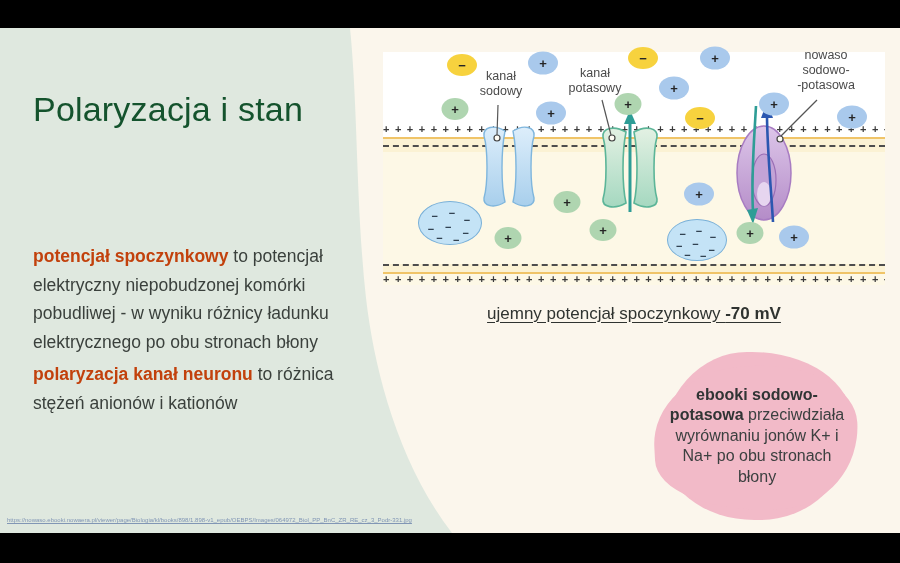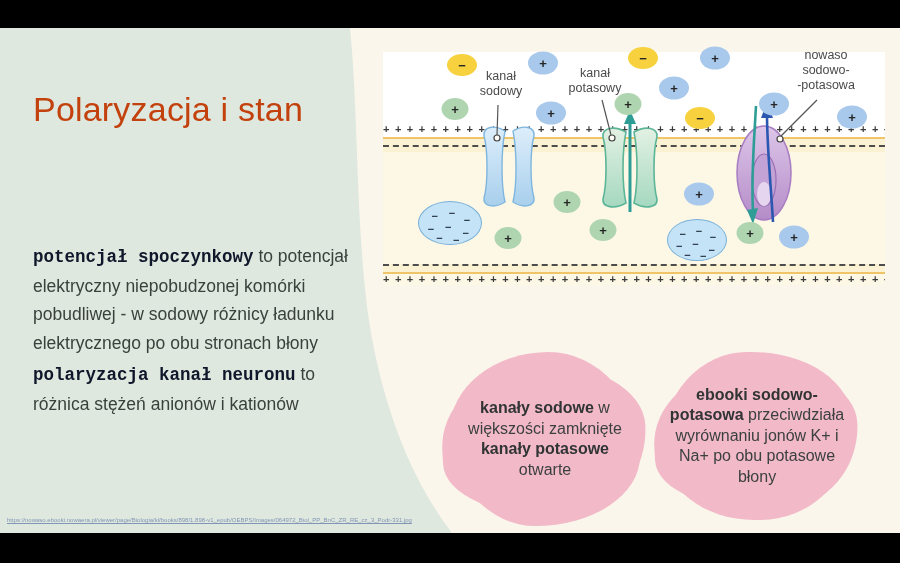--- a/index.html
+++ b/index.html
@@ -10,24 +10,24 @@
   .slide{position:absolute;left:0;top:28px;width:900px;height:505px;background:#fbf6ec;overflow:hidden;}
   .bar{position:absolute;left:0;width:900px;background:#000;}
   .bar.top{top:0;height:28px;}
   .bar.bottom{top:533px;height:30px;}
 
   
   .mint-svg{position:absolute;left:0;top:0;width:460px;height:505px;}
 
   .title{
     position:absolute;left:33px;top:58px;width:330px;
-    font-size:34px;line-height:46px;color:#c2410c;font-weight:400;letter-spacing:.2px;
+    font-size:34px;line-height:46px;color:#14532d;font-weight:400;letter-spacing:.2px;
   }
   .para{position:absolute;left:33px;width:318px;font-size:17.5px;line-height:28.5px;color:#3a403c;}
-  .para .b{font-weight:bold;color:#0f172a;font-family:Liberation Mono, monospace;}
+  .para .b{font-weight:bold;color:#c2410c;}
   .para1{top:214px;}
   .para2{top:332px;}
 
   
   .diagram{position:absolute;left:383px;top:24px;width:502px;height:233px;}
   .extracell{position:absolute;left:0;top:0;width:502px;height:85px;background:#ffffff;}
   .band-top{position:absolute;left:0;top:85px;width:502px;height:15px;background:#fbf2d4;border-top:2px solid #f0c468;box-sizing:border-box;}
   .intracell{position:absolute;left:0;top:100px;width:502px;height:112px;background:#fdf8e6;}
   .band-bot{position:absolute;left:0;top:212px;width:502px;height:8px;background:#fbf2d4;}
   .below-band{position:absolute;left:0;top:220px;width:502px;height:13px;background:#fdf8e6;border-top:2px solid #f0c468;box-sizing:border-box;}
@@ -98,21 +98,21 @@
 <div class="slide">
 
   <svg class="mint-svg" viewBox="0 0 460 505" preserveAspectRatio="none">
     <path d="M0 0 L350 0 C358 80 356 180 366 270 C374 340 398 435 452 505 L0 505 Z" fill="#dfe8df"></path>
   </svg>
 
   <div class="title">
     <div>Polaryzacja i stan</div>
   </div>
 
-  <div class="para para1"><span class="b">potencjał spoczynkowy</span><span> to potencjał elektryczny niepobudzonej komórki pobudliwej - w sodowy różnicy ładunku elektrycznego po obu stronach błony</span></div>
+  <div class="para para1"><span class="b">potencjał spoczynkowy</span><span> to potencjał elektryczny niepobudzonej komórki pobudliwej - w wyniku różnicy ładunku elektrycznego po obu stronach błony</span></div>
 
   <div class="para para2"><span class="b">polaryzacja kanał neuronu</span><span> to różnica stężeń anionów i kationów</span></div>
 
   <div class="diagram">
     <div class="extracell"></div>
     <div class="band-top"></div>
     <div class="intracell"></div>
     <div class="band-bot"></div>
     <div class="below-band"></div>
 
@@ -219,24 +219,22 @@
           <span style="left: 72%; top: 30%;">−</span>
           <span style="left: 14%; top: 52%;">−</span>
           <span style="left: 42%; top: 48%;">−</span>
           <span style="left: 70%; top: 62%;">−</span>
           <span style="left: 28%; top: 74%;">−</span>
           <span style="left: 55%; top: 78%;">−</span>
         </div>
       </div>
   </div>
 
-
-  <div class="blob blob1">
-    <div class="inner"><span class="b">kanały sodowe</span><span> w większości zamknięte </span><span class="b">kanały potasowe</span><span> otwarte</span></div>
-  </div>
+  <div class="caption"><span class="u">ujemny potencjał spoczynkowy </span><span class="u v">-70 mV</span></div>
+
   <div class="blob blob2">
-    <div class="inner"><span class="b">ebooki sodowo-potasowa</span><span> przeciwdziała wyrównaniu jonów K+ i Na+ po obu potasowe błony</span></div>
+    <div class="inner"><span class="b">ebooki sodowo-potasowa</span><span> przeciwdziała wyrównaniu jonów K+ i Na+ po obu stronach błony</span></div>
   </div>
 
   <a class="footer-link" href="#">https://nowaso.ebooki.nowaera.pl/viewer/page/Biologia/kl/books/898/1.898-v1_epub/OEBPS/Images/064972_Biol_PP_BnC_ZR_RE_cz_3_Podr-331.jpg</a>
 </div>
 
 <div class="bar bottom"></div>
 
 </body></html>

